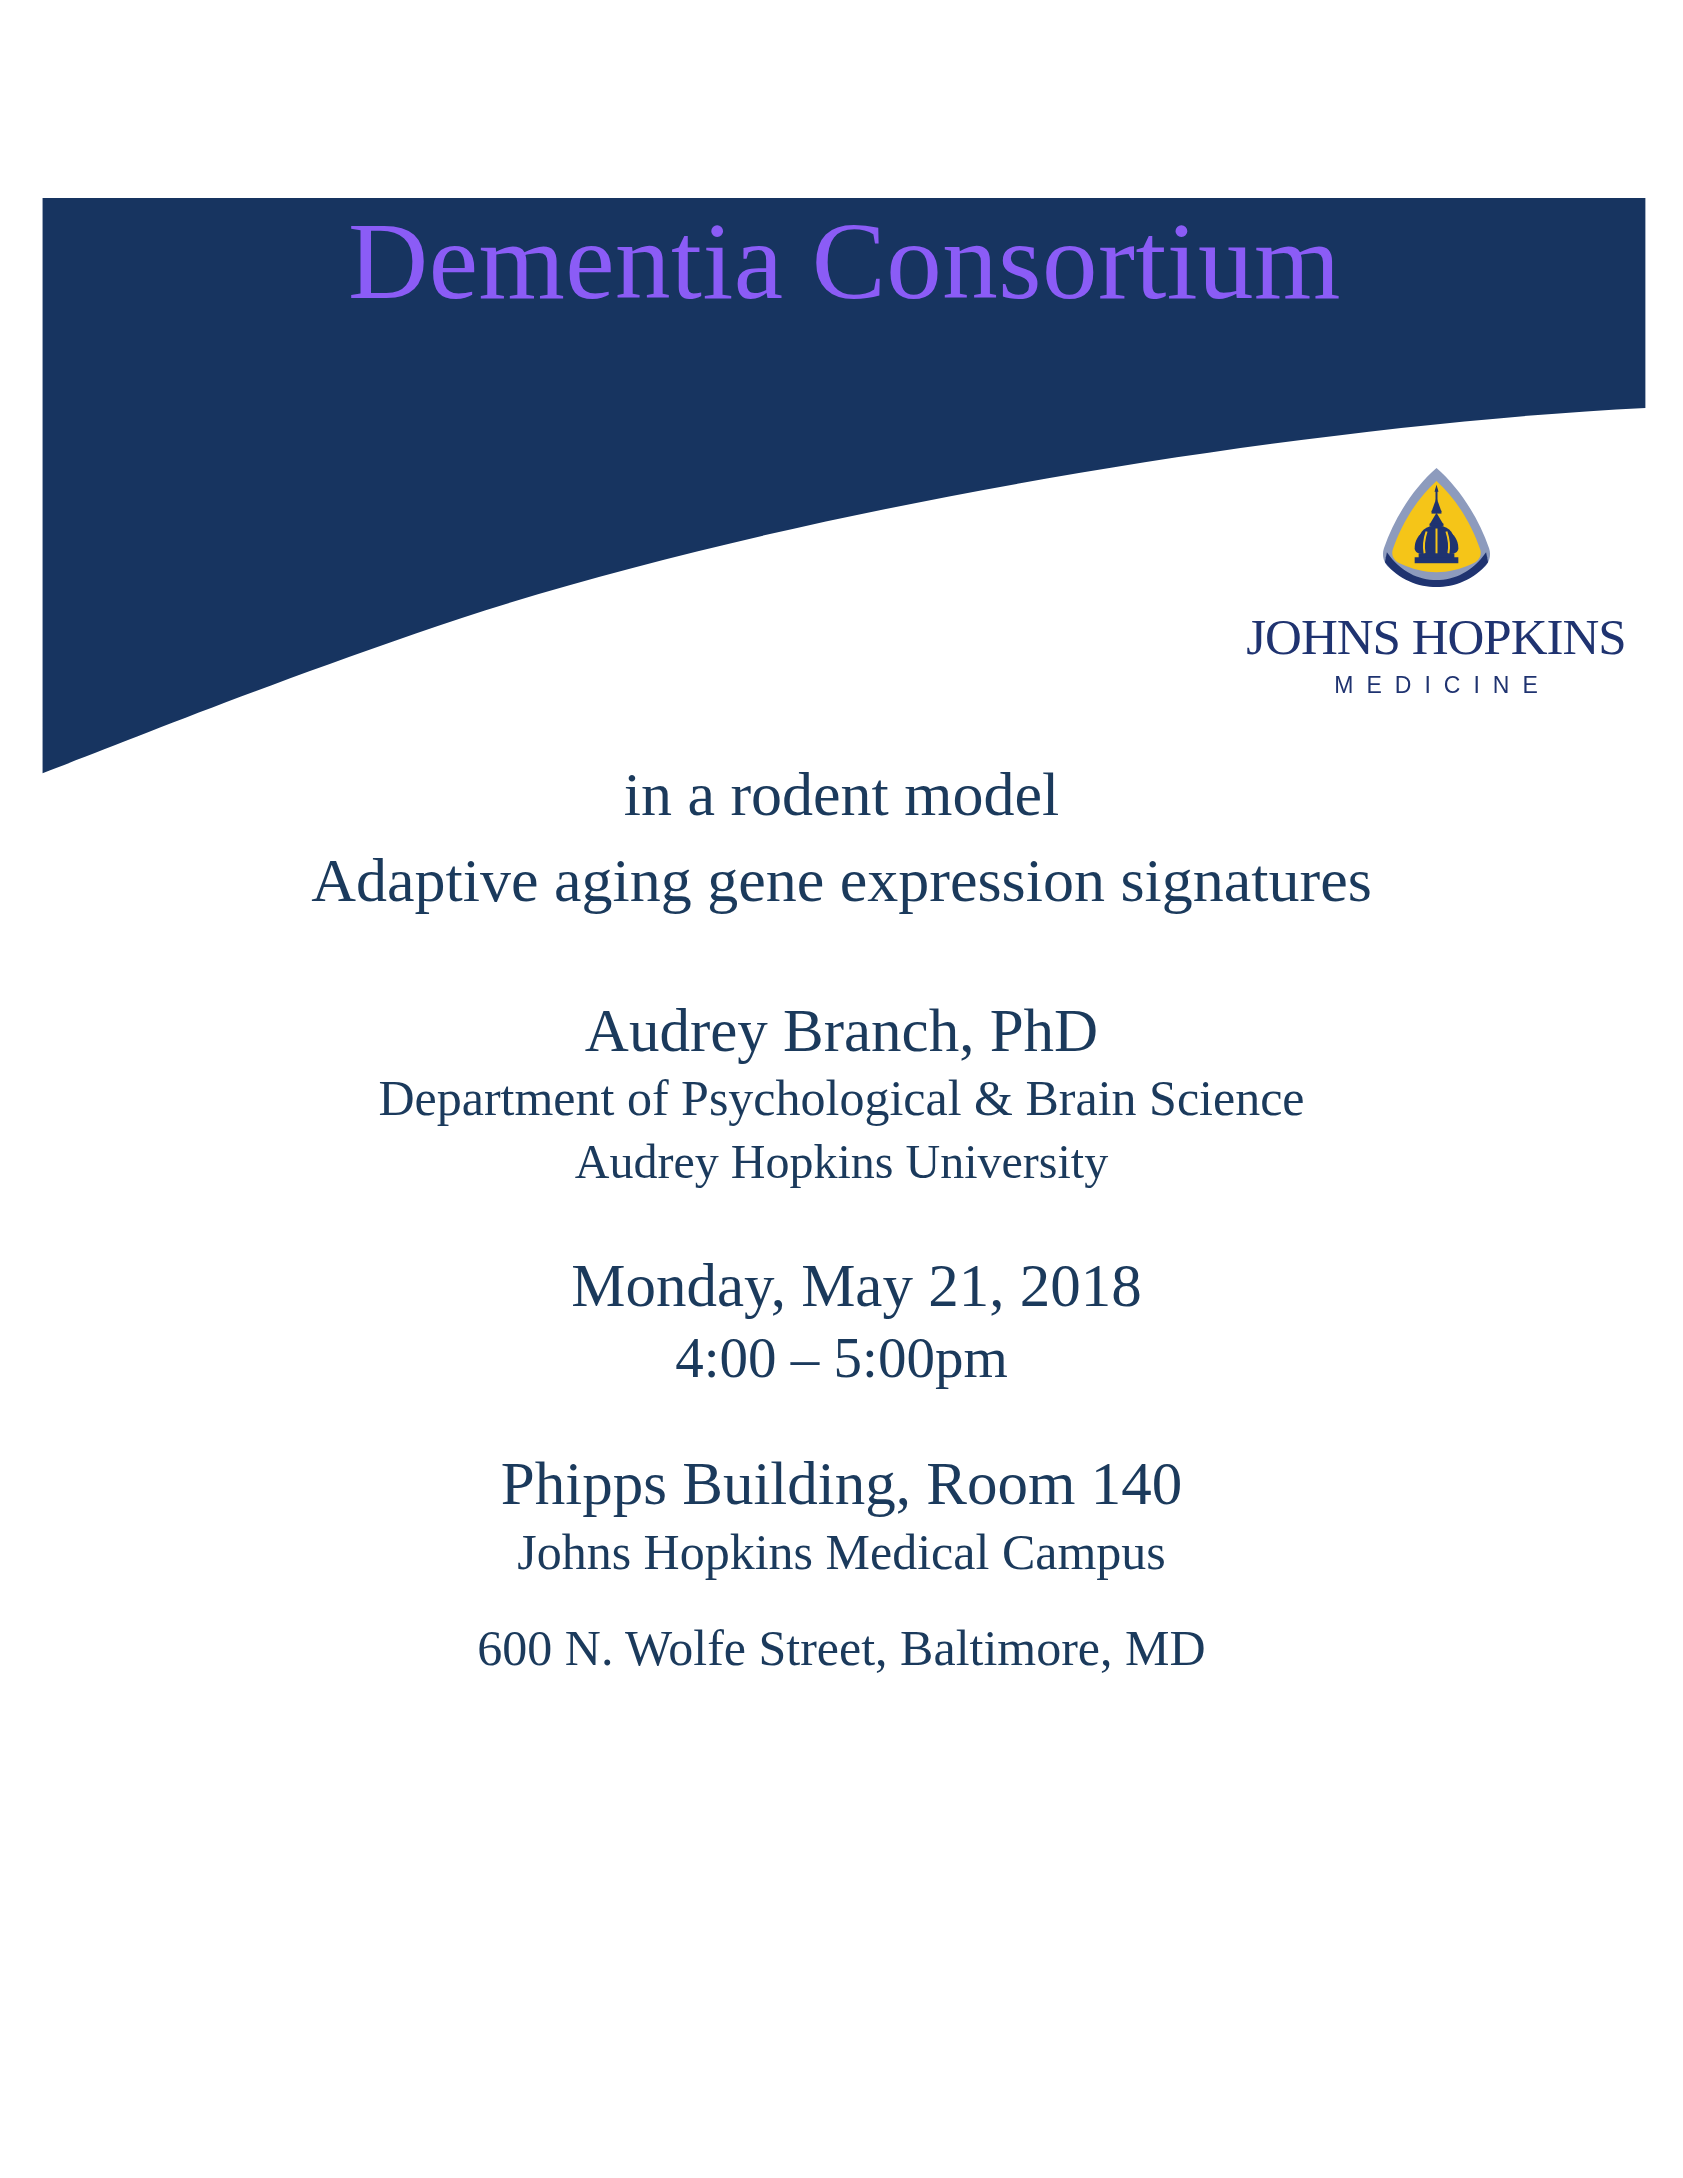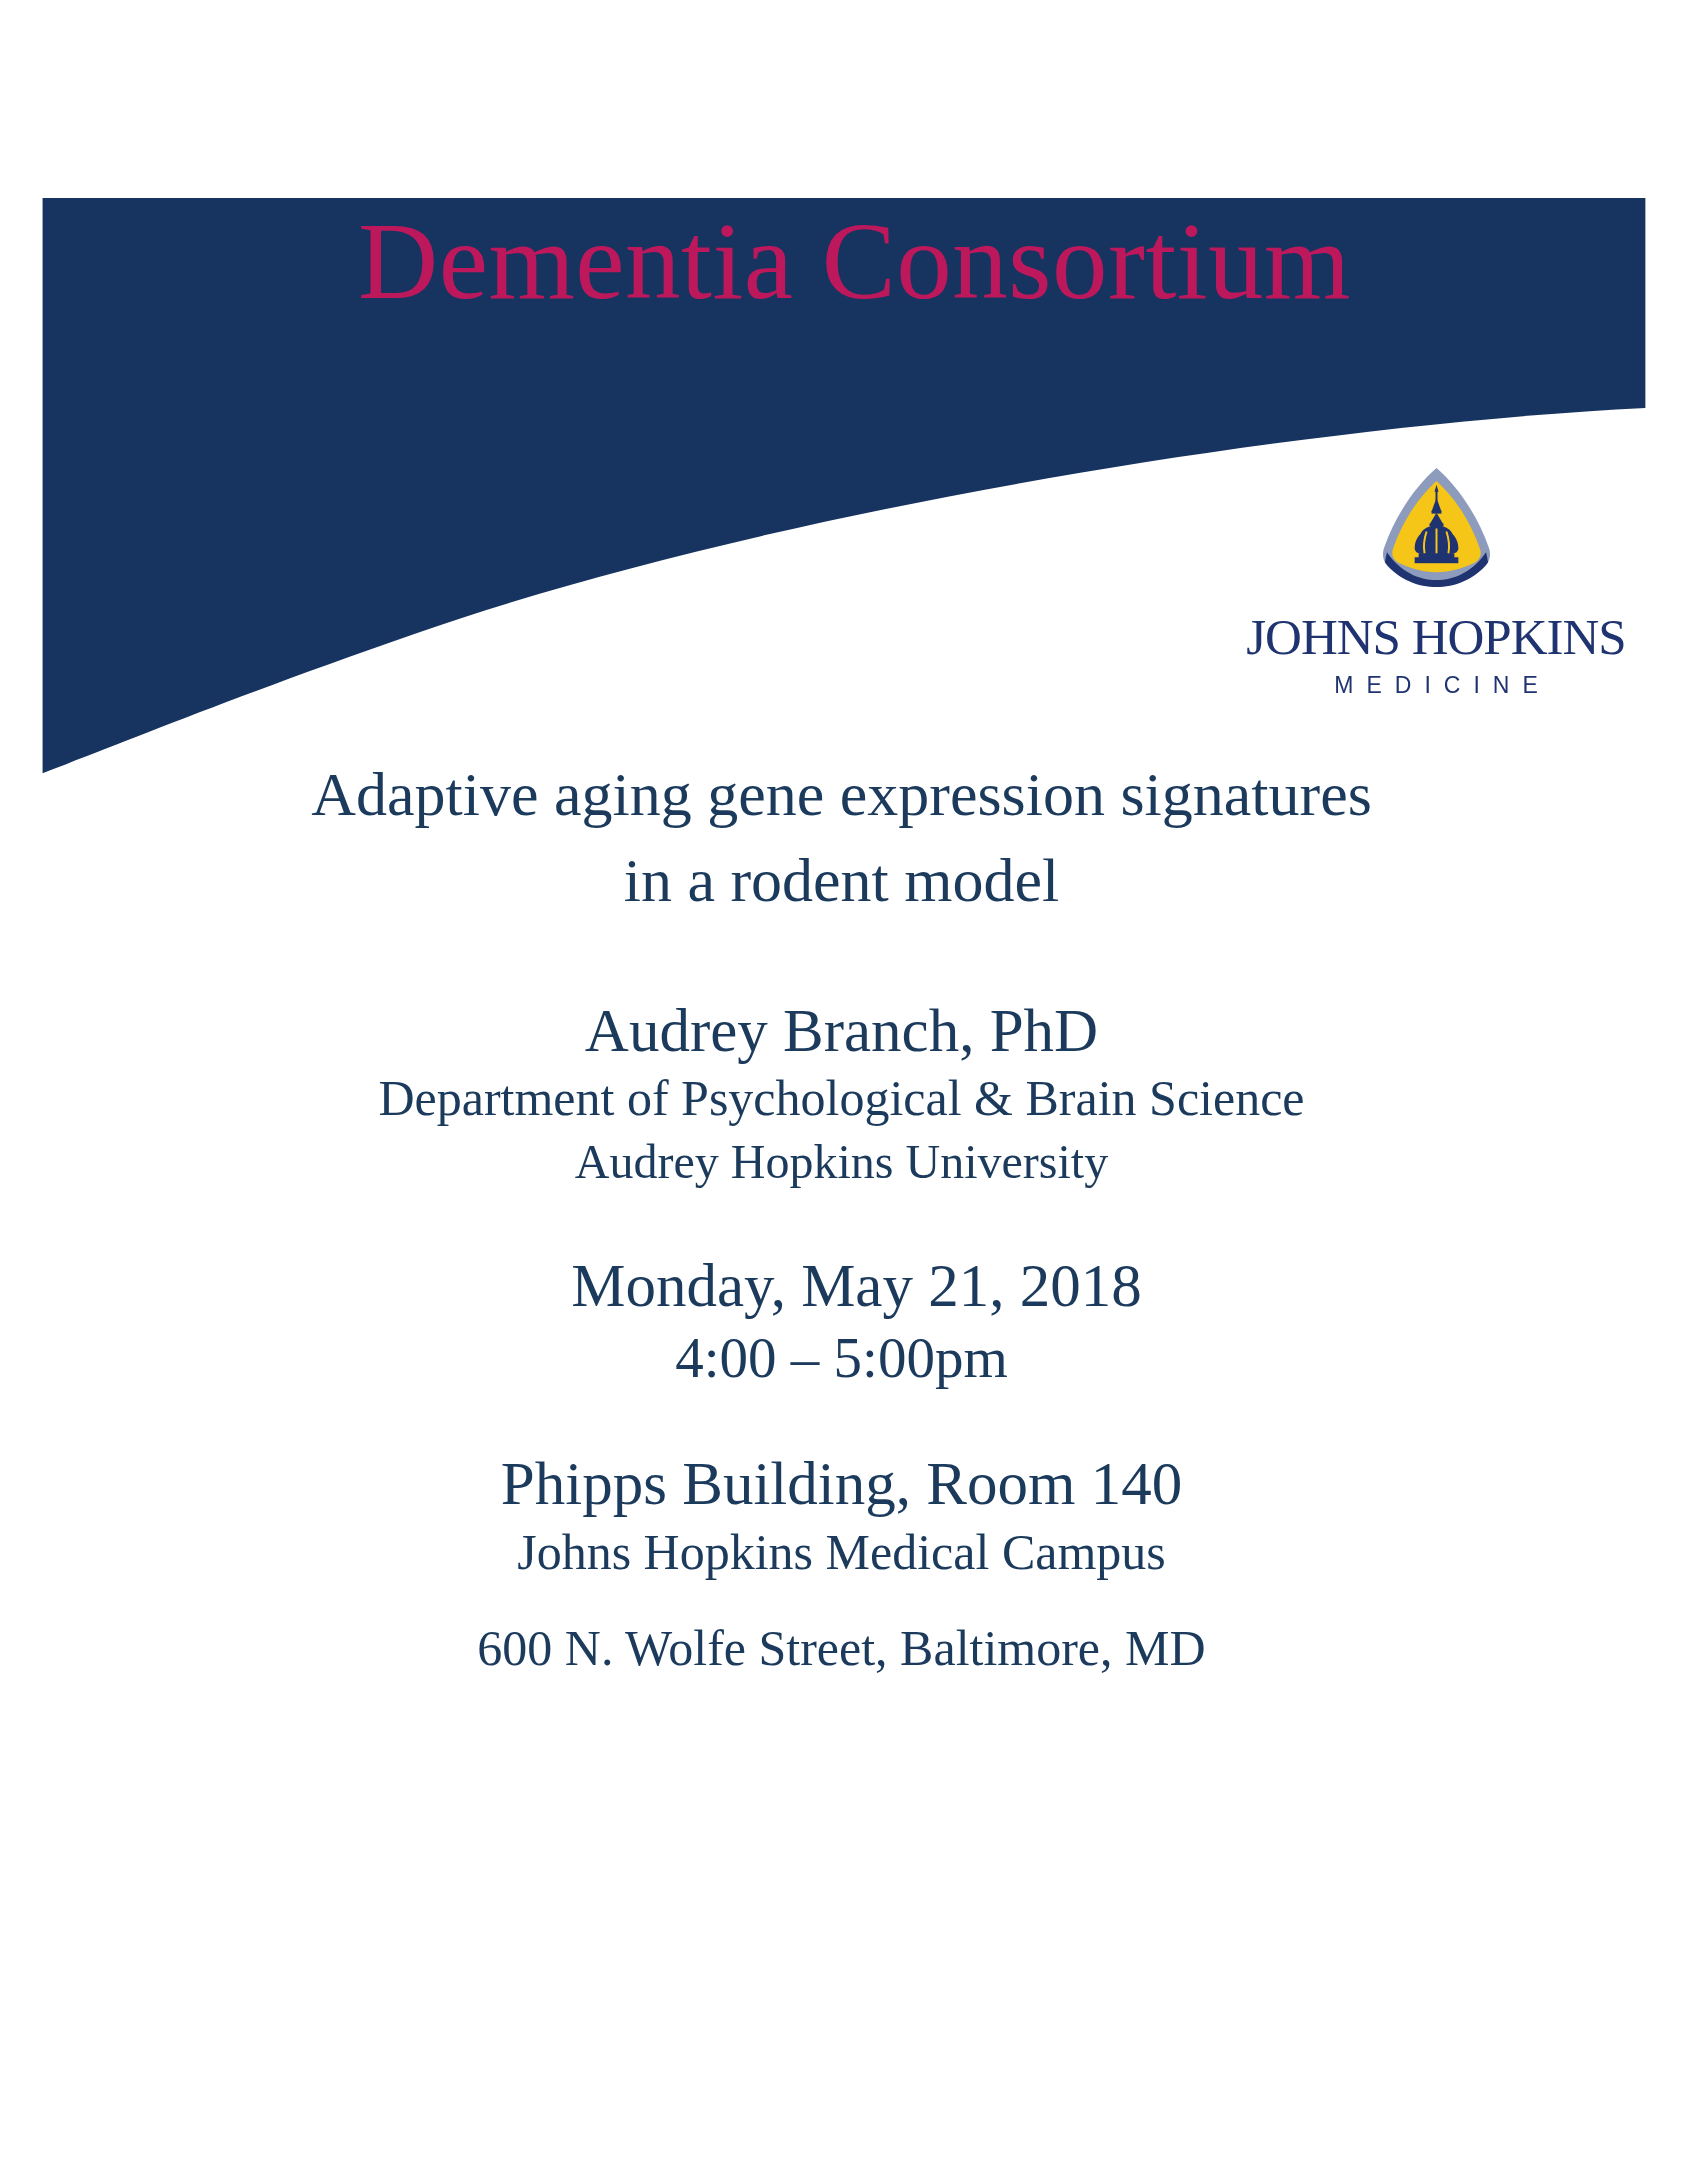--- a/index.html
+++ b/index.html
@@ -29,24 +29,23 @@
 
   #banner-title {
     position: absolute;
     left: 43px;
     top: 203px;
     width: 1603px;
     text-align: center;
     font-family: "Liberation Serif", "DejaVu Serif", serif;
     font-size: 111px;
     line-height: 1.05;
-    color: #be185d;
+    color: #8b5cf6;
     letter-spacing: 0.5px;
     white-space: nowrap;
-    padding-left: 10px;
   }
 
   
   #logo {
     position: absolute;
     left: 1228px;
     top: 465px;
     width: 416px;
     height: 228px;
     text-align: center;
@@ -200,22 +199,22 @@
     </g>
   </svg>
 
   <div id="logo-wordmark">JOHNS HOPKINS</div>
   <div id="logo-subword">MEDICINE</div>
 </div>
 
 <div id="content">
 
   <div class="blk talk-title">
+    <div>in a rodent model</div>
     <div>Adaptive aging gene expression signatures</div>
-    <div>in a rodent model</div>
   </div>
 
   <div class="spacer-lg"></div>
 
   <div class="blk">
     <div class="speaker-name">Audrey Branch, PhD</div>
     <div class="speaker-dept">Department of Psychological &amp; Brain Science</div>
     <div class="speaker-inst">Audrey Hopkins University</div>
   </div>
 

